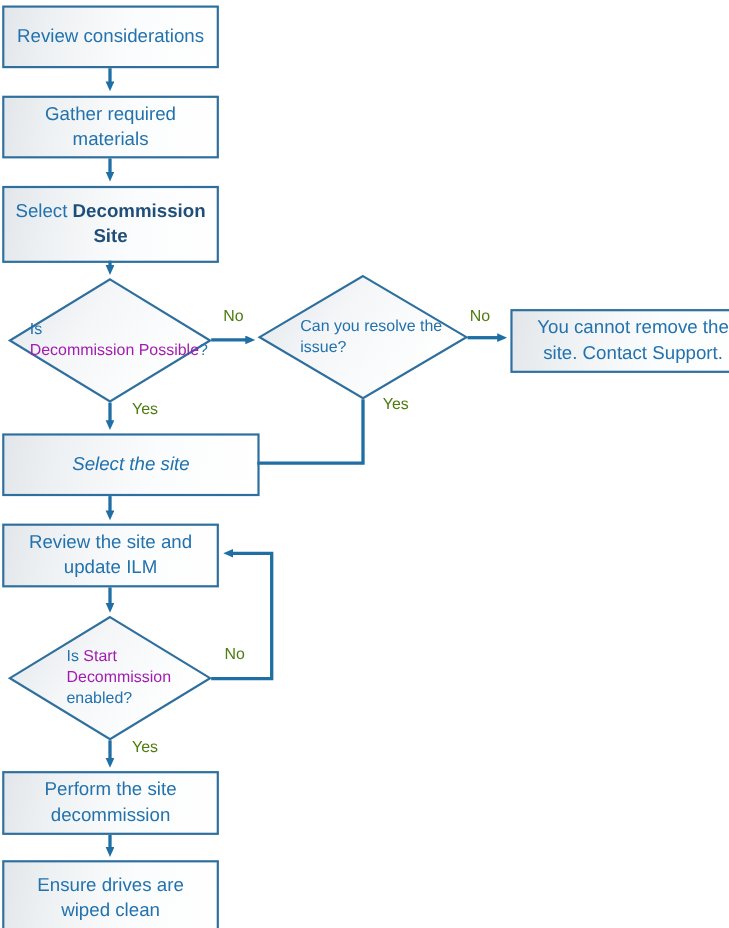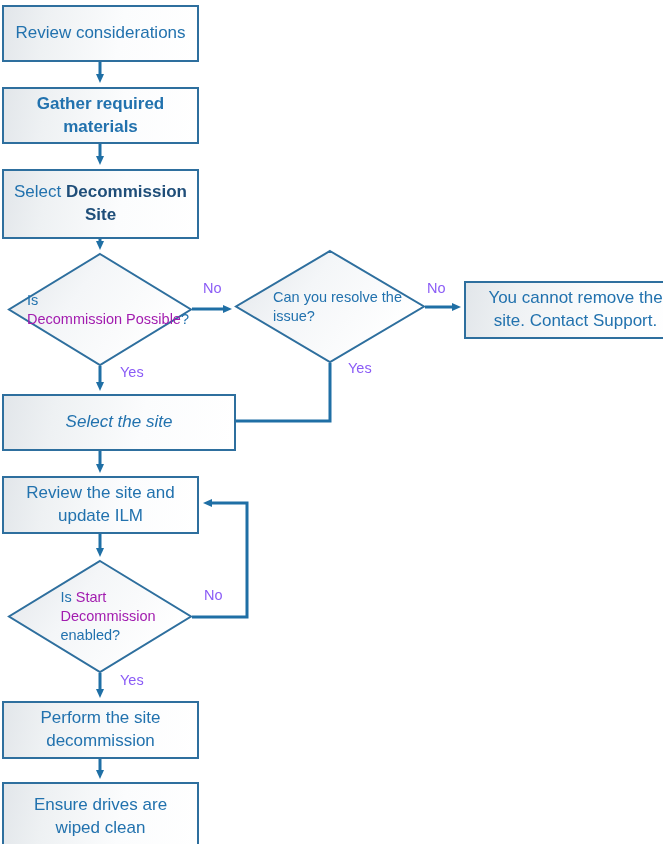--- a/index.html
+++ b/index.html
@@ -60,21 +60,21 @@
     font-size: 14.5px;
     line-height: 1.3;
     pointer-events: none;
   }
   .diamond-label b {
     color: #a21caf;
     font-weight: normal;
   }
   .edge-label {
     position: absolute;
-    color: #8b5cf6;
+    color: #4d7c0f;
     font-size: 14.5px;
     line-height: 1;
     white-space: nowrap;
   }
   #edges {
     position: absolute;
     left: 0;
     top: 0;
     width: 663px;
     height: 844px;
@@ -116,21 +116,21 @@
       <path d="M100,673 L100,690" marker-end="url(#arrow)"></path>
 
       <path d="M100,759 L100,771" marker-end="url(#arrow)"></path>
     </g>
   </svg>
 
   <div class="node proc" style="left:2px; top:5px; width:197px; height:57px;">
     <span>Review considerations</span>
   </div>
 
-  <div class="node proc" style="left:2px; top:87px; width:197px; height:57px;font-weight:bold;">
+  <div class="node proc" style="left:2px; top:87px; width:197px; height:57px;">
     <span>Gather required materials</span>
   </div>
 
   <div class="node proc" style="left:2px; top:169px; width:197px; height:70px;">
     <span><span>Select </span><b>Decommission Site</b></span>
   </div>
 
   <div class="node proc" style="left:464px; top:281px; width:223px; height:58px;">
     <span>You cannot remove the site. Contact Support.</span>
   </div>

